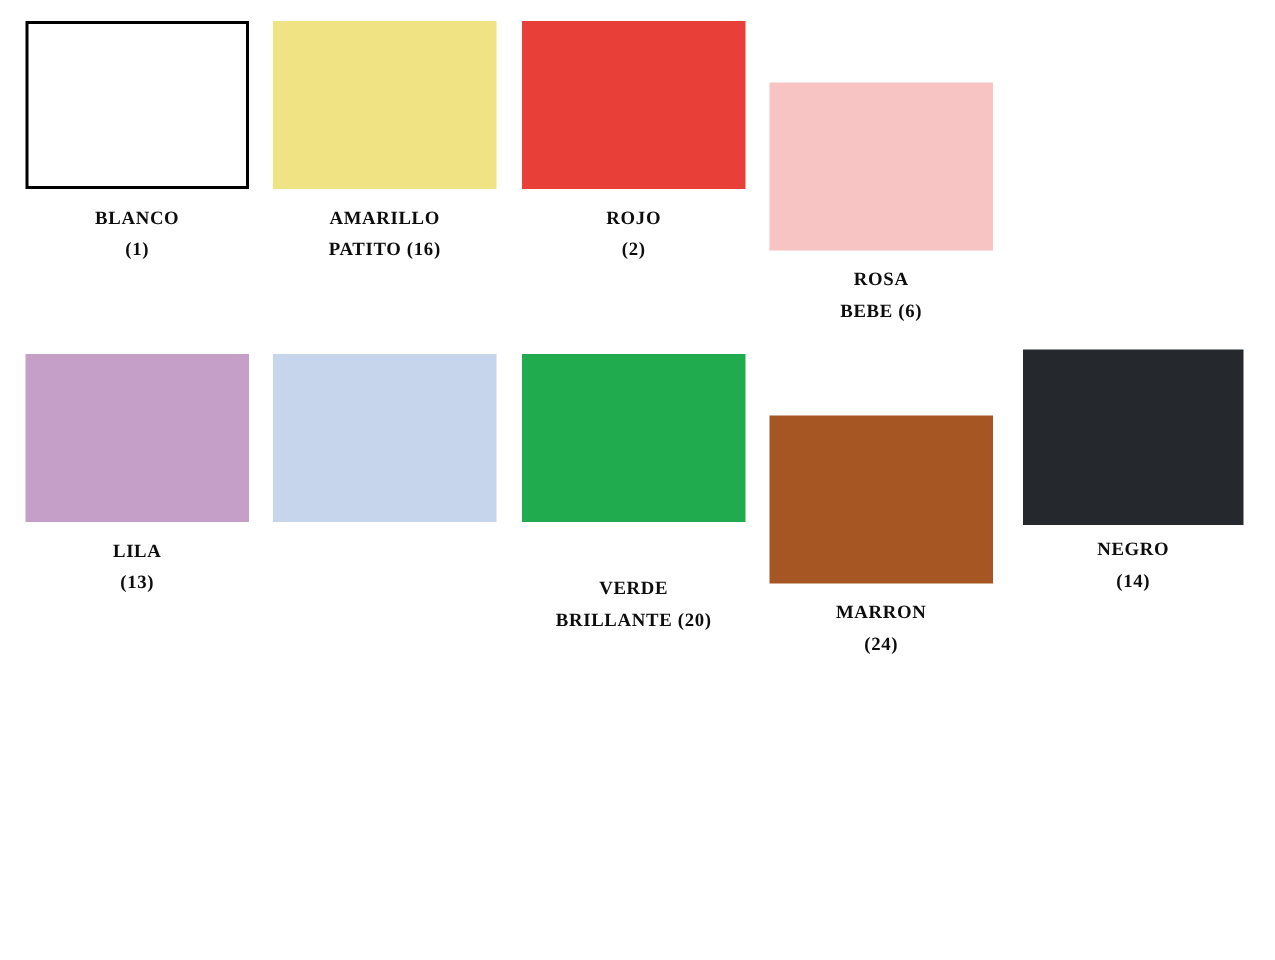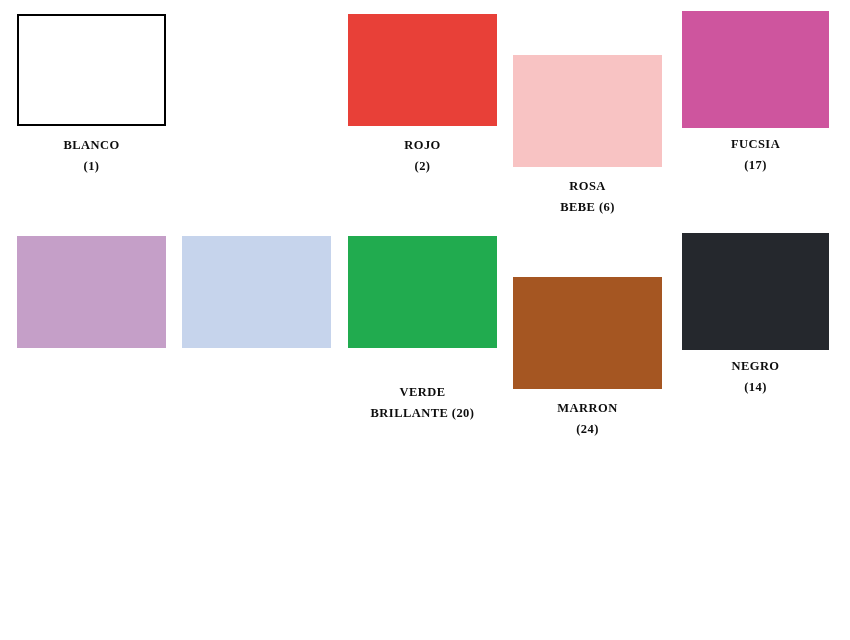--- a/index.html
+++ b/index.html
@@ -82,45 +82,47 @@
 <div id="palette-sheet">
 
   <div class="swatch-row row-1">
 
     <div class="swatch-cell col-1">
       <span class="swatch-chip outlined" style="background:#ffffff;"></span>
       <div class="swatch-caption" style="color: rgb(13, 13, 13);">BLANCO
 (1)</div>
     </div>
 
+    <div class="swatch-cell col-2">
+      <span class="swatch-chip" style="background:#efe383;"></span>
+      <div class="swatch-caption" style="color: rgb(13, 13, 13);">AMARILLO
+PATITO (16)</div>
+    </div>
 
     <div class="swatch-cell col-3">
       <span class="swatch-chip" style="background:#e84038;"></span>
       <div class="swatch-caption" style="color: rgb(13, 13, 13);">ROJO
 (2)</div>
     </div>
 
     <div class="swatch-cell col-4">
       <span class="swatch-chip" style="background:#f8c3c3;"></span>
       <div class="swatch-caption" style="color: rgb(13, 13, 13);">ROSA
 BEBE (6)</div>
     </div>
 
-    <div class="swatch-cell col-5">
-      <span class="swatch-chip" style="background:#ce559e;"></span>
-      <div class="swatch-caption" style="color: rgb(13, 13, 13);">FUCSIA
-(17)</div>
-    </div>
 
   </div>
 
   <div class="swatch-row row-2">
 
     <div class="swatch-cell col-1">
       <span class="swatch-chip" style="background:#c59fc8;"></span>
+      <div class="swatch-caption" style="color: rgb(13, 13, 13);">LILA
+(13)</div>
     </div>
 
     <div class="swatch-cell col-2">
       <span class="swatch-chip" style="background:#c6d4ec;"></span>
     </div>
 
     <div class="swatch-cell col-3">
       <span class="swatch-chip" style="background:#21ab4f;"></span>
       <div class="swatch-caption" style="color: rgb(13, 13, 13); margin-top: 34px;">VERDE
 BRILLANTE (20)</div>

